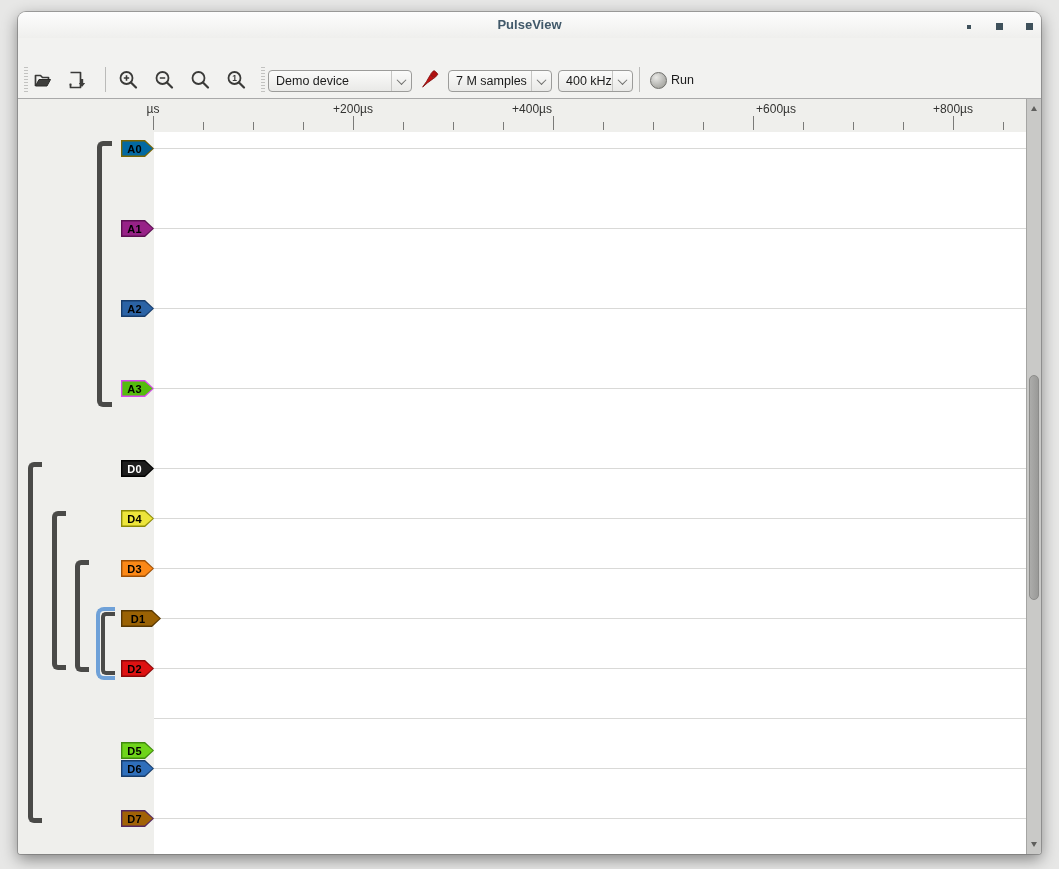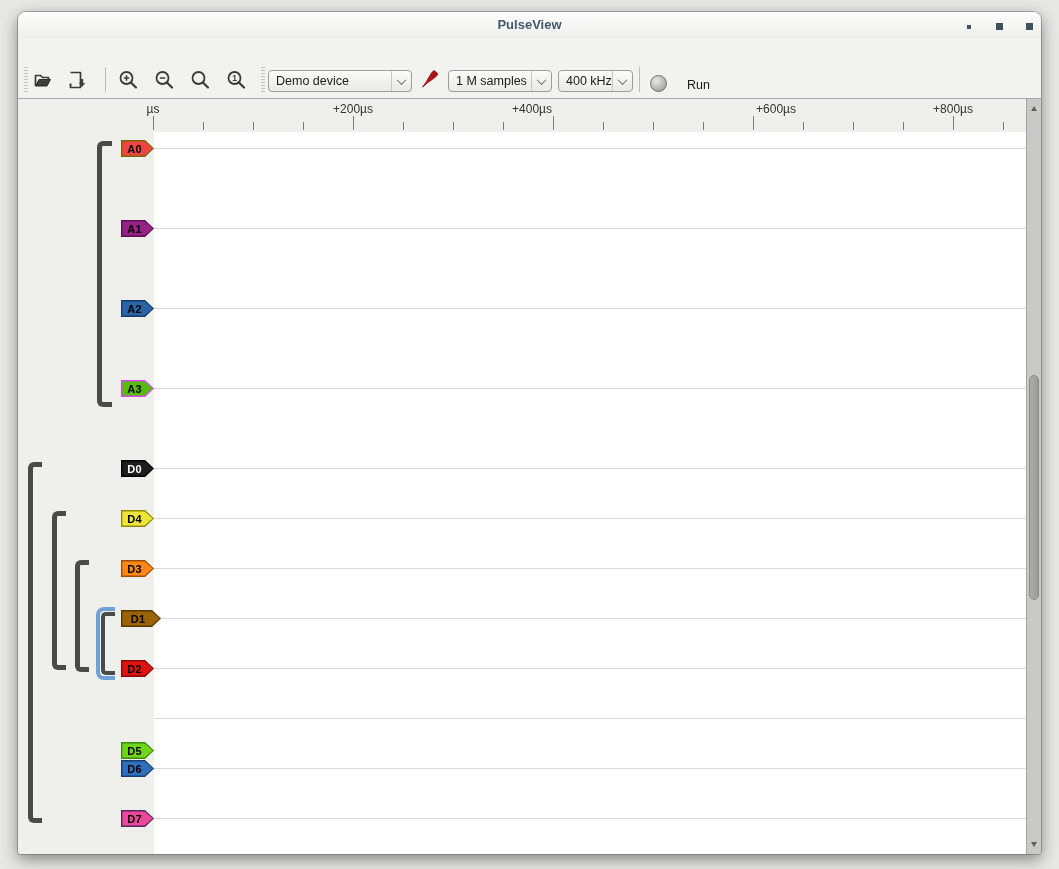--- a/index.html
+++ b/index.html
@@ -32,22 +32,22 @@
   .tb-btn { position:absolute; top:8px; width:24px; height:24px; display:flex;
     align-items:center; justify-content:center; border-radius:3px; cursor:default; }
   .combo { position:absolute; top:10px; height:22px; border:1px solid #9C9C9A;
     border-radius:4px; background:linear-gradient(#FBFBFA,#E9E9E7);
     display:flex; align-items:center; font-size:12.5px; color:#1B1B1B; }
   .combo-text { flex:1; padding-left:7px; white-space:nowrap; overflow:hidden; }
   .combo-arrow { width:20px; height:100%; border-left:1px solid #C6C6C4;
     display:flex; align-items:center; justify-content:center; }
   .chev { width:7px; height:7px; border-right:1.6px solid #6E6E6C;
     border-bottom:1.6px solid #6E6E6C; transform:rotate(45deg) translate(-1px,-1px); }
-  .run-btn { position:absolute; top:8px; height:24px; display:flex; align-items:flex-end;
-    gap:20px; padding:0 4px; border-radius:3px; font-size:12.5px; color:#1B1B1B; cursor:default; }
+  .run-btn { position:absolute; top:8px; height:24px; display:flex; align-items:center;
+    gap:4px; padding:0 4px; border-radius:3px; font-size:12.5px; color:#1B1B1B; cursor:default; }
   .run-orb { width:17px; height:17px; border-radius:50%;
     border:1px solid #70706C;
     background:radial-gradient(circle at 35% 30%, #E9E9E6, #B9B9B5 55%, #97978F 100%); }
   
   .header-col { position:absolute; left:0; top:87px; bottom:0; width:136px; background:#EFEFEC; }
   .ruler { position:absolute; left:0; top:87px; width:1013px; height:33px; background:#EFEFEC; }
   .ruler-label { position:absolute; top:3px; font-size:12px; color:#333331;
     transform:translateX(-50%); white-space:nowrap; }
   .tick { position:absolute; width:1px; background:#7A7A78; }
   .tick.minor { top:23px; height:8px; }
@@ -155,21 +155,21 @@
     <div class="tb-btn" style="left:399px">
       <svg class="icon-svg" width="24" height="24" viewBox="0 0 24 24">
         <g transform="rotate(42 12 12)">
           <rect x="9.2" y="1.5" width="5.6" height="5.5" rx="1" fill="#B01010" stroke="#7E0A0A" stroke-width="0.8"></rect>
           <path d="M9.6 7.5 h4.8 L12.8 15 L12 21.5 L11.2 15 Z" fill="#C31212" stroke="#7E0A0A" stroke-width="0.8"></path>
         </g>
       </svg>
     </div>
 
     <div class="combo" style="left:430px; width:104px">
-      <span class="combo-text">1 M samples</span>
+      <span class="combo-text">7 M samples</span>
       <span class="combo-arrow">
           <span class="chev"></span>
         </span>
     </div>
 
     <div class="combo" style="left:540px; width:75px">
       <span class="combo-text">400 kHz</span>
       <span class="combo-arrow">
           <span class="chev"></span>
         </span>
@@ -230,21 +230,21 @@
       <div class="bracket" style="left: 79px; top: 129px; width: 15px; height: 266px;"></div>
       <div class="bracket" style="left: 10px; top: 450px; width: 14px; height: 361px;"></div>
       <div class="bracket" style="left: 34px; top: 499px; width: 14px; height: 159px;"></div>
       <div class="bracket" style="left: 57px; top: 548px; width: 14px; height: 112px;"></div>
       <div class="bracket-sel" style="left: 78px; top: 595px; width: 19px; height: 73px;">
         <div class="inner"></div>
       </div>
     </div>
   <div id="tag-layer">
       <div class="tag" style="top: 128px; background: rgb(122, 102, 2);">
-        <div class="tag-fill" style="background: #ef4444;">
+        <div class="tag-fill" style="background: #0369a1;">
           <span class="tag-label" style="color: rgb(0, 0, 0);">A0</span>
         </div>
       </div>
       <div class="tag" style="top: 208px; background: rgb(92, 16, 82);">
         <div class="tag-fill" style="background: rgb(151, 34, 135);">
           <span class="tag-label" style="color: rgb(0, 0, 0);">A1</span>
         </div>
       </div>
       <div class="tag" style="top: 288px; background: rgb(23, 60, 107);">
         <div class="tag-fill" style="background: rgb(43, 99, 165);">
@@ -285,21 +285,21 @@
         <div class="tag-fill" style="background: rgb(111, 212, 26);">
           <span class="tag-label" style="color: rgb(0, 0, 0);">D5</span>
         </div>
       </div>
       <div class="tag" style="top: 748px; background: rgb(23, 60, 107);">
         <div class="tag-fill" style="background: rgb(47, 111, 187);">
           <span class="tag-label" style="color: rgb(0, 0, 0);">D6</span>
         </div>
       </div>
       <div class="tag" style="top: 798px; background: rgb(84, 39, 95);">
-        <div class="tag-fill" style="background: #ec4899;">
+        <div class="tag-fill" style="background: #a16207;">
           <span class="tag-label" style="color: rgb(0, 0, 0);">D7</span>
         </div>
       </div>
     </div>
 
   <div class="sbar">
     <div class="sb-arrow-up"></div>
     <div class="sb-arrow-down"></div>
     <div class="sb-thumb" id="sb-thumb" style="top: 276px; height: 225px;"></div>
   </div>

